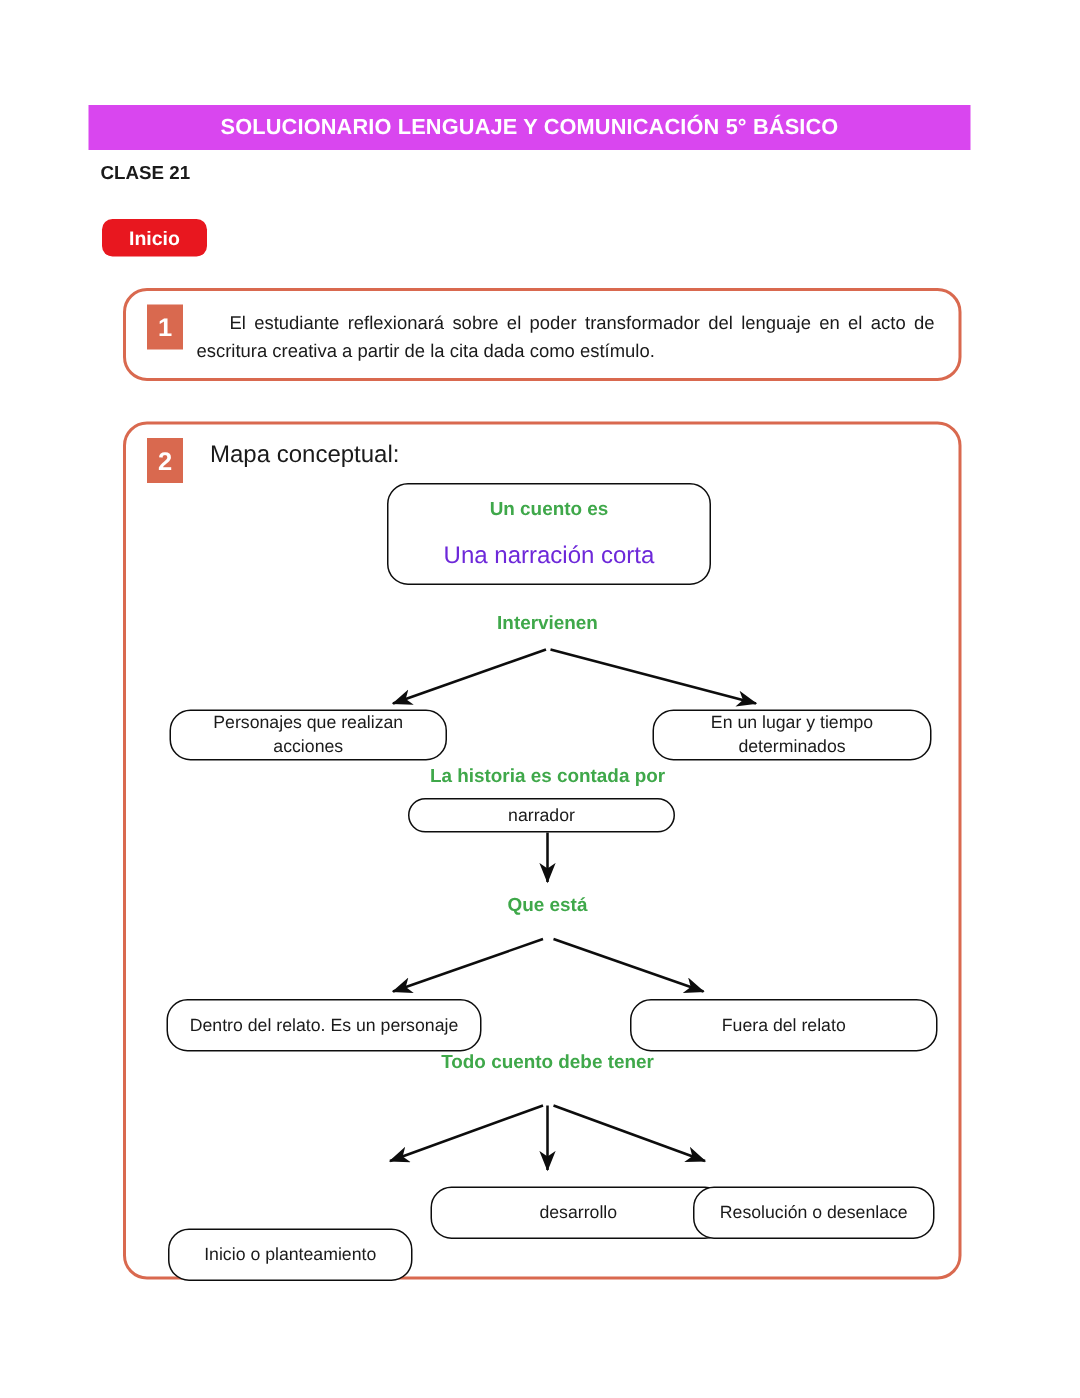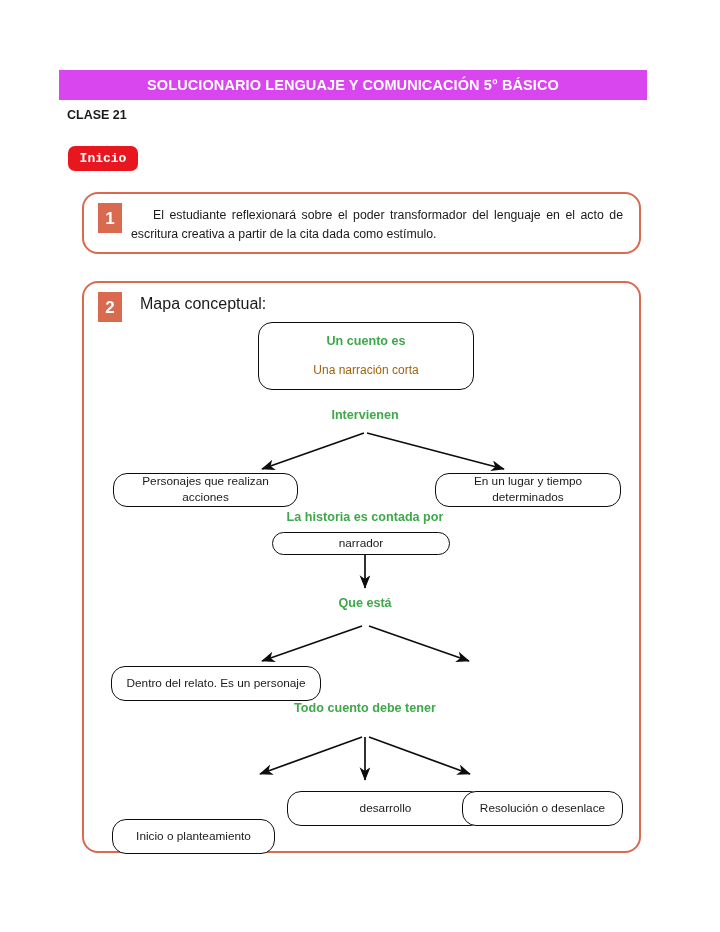--- a/index.html
+++ b/index.html
@@ -50,21 +50,20 @@
     position: absolute;
     left: 68px;
     top: 146px;
     width: 70px;
     height: 25px;
     background: #E8171F;
     border-radius: 7px;
     display: flex;
     align-items: center;
     justify-content: center;
-    font-family: Liberation Mono, monospace;
   }
   .inicio-badge .inicio-text {
     color: #ffffff;
     font-size: 13px;
     font-weight: bold;
   }
 
   
   .panel {
     position: absolute;
@@ -166,22 +165,22 @@
     transform: translateX(-50%);
   }
 
   .node .green-line {
     color: #3FA84A;
     font-weight: bold;
     font-size: 12.6px;
     margin-bottom: 12px;
   }
   .node .plain-line {
-    color: #a16207;
-    font-size: 12px;
+    color: #6d28d9;
+    font-size: 16px;
   }
 </style>
 </head>
 <body>
 
 <div class="header-bar">
   <span class="title">SOLUCIONARIO LENGUAJE Y COMUNICACIÓN 5° BÁSICO</span>
 </div>
 
 <div class="clase-label">CLASE 21</div>
@@ -245,20 +244,23 @@
     <div class="node pill" style="left:188px; top:249px; width:178px; height:23px;">
       <span>narrador</span>
     </div>
 
     <div class="green-label" style="left:281px; top:313px;">Que está</div>
 
     <div class="node" style="left:27px; top:383px; width:210px; height:35px;">
       <span>Dentro del relato. Es un personaje</span>
     </div>
 
+    <div class="node" style="left:336px; top:383px; width:205px; height:35px;">
+      <span>Fuera del relato</span>
+    </div>
 
     <div class="green-label" style="left:281px; top:418px;">Todo cuento debe tener</div>
 
     <div class="node" style="left:28px; top:508px; width:163px; height:35px;margin-top:28px;">
       <span>Inicio o planteamiento</span>
     </div>
 
     <div class="node" style="left:203px; top:508px; width:197px; height:35px;">
       <span>desarrollo</span>
     </div>

